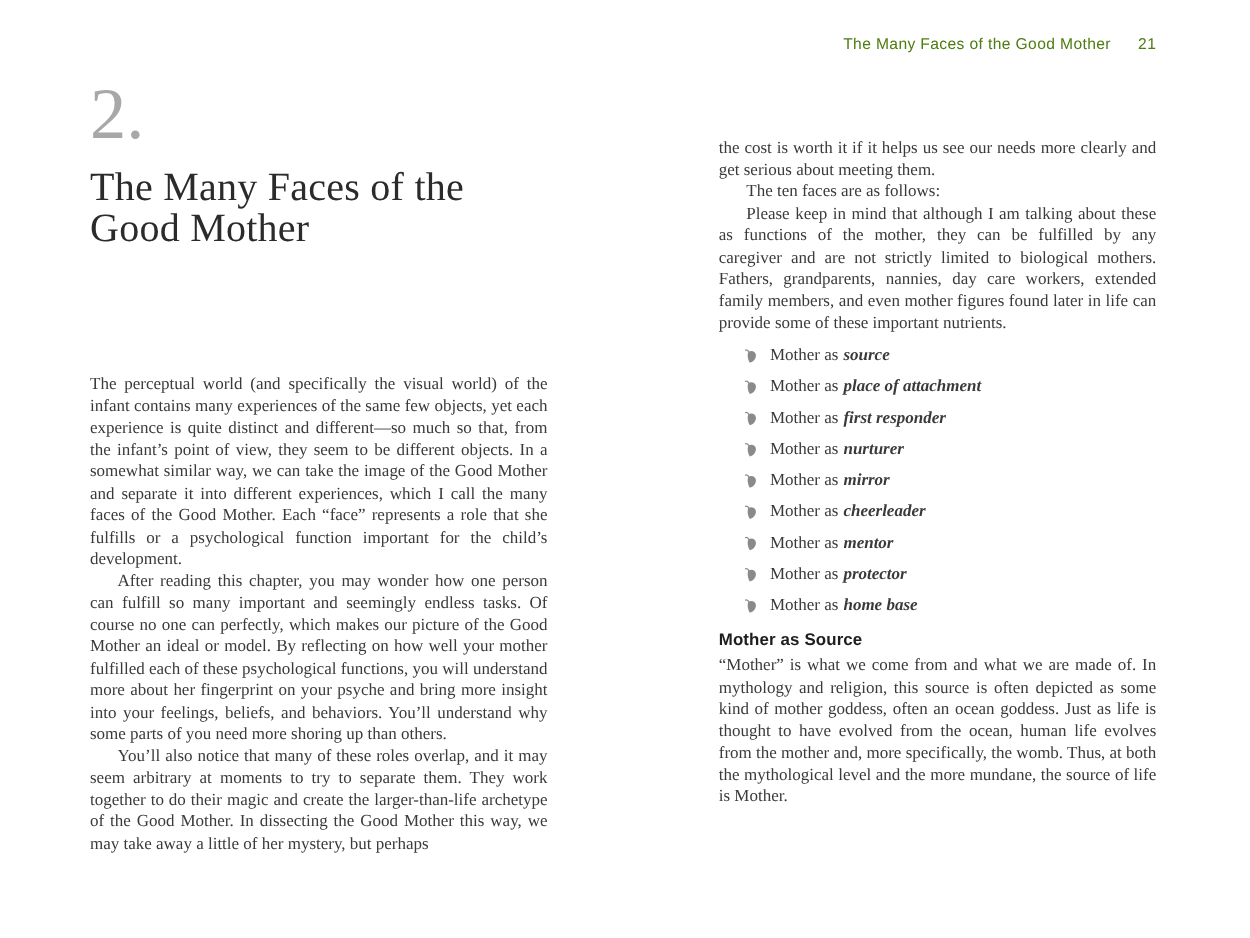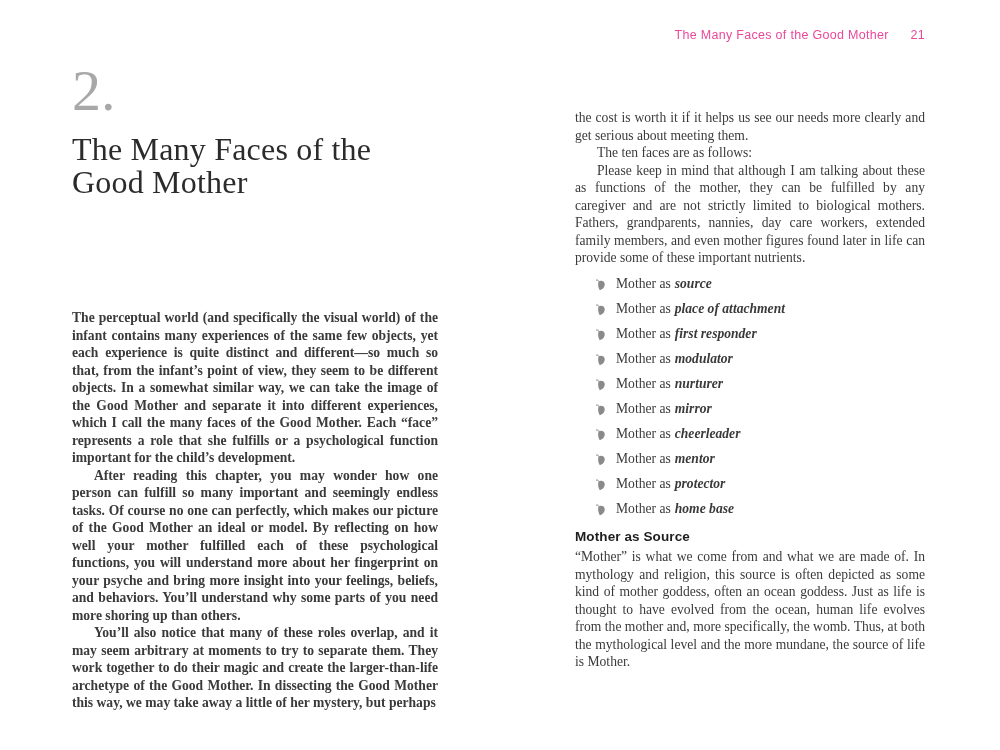--- a/index.html
+++ b/index.html
@@ -26,31 +26,31 @@
     font-size: 32px; line-height: 33px; font-weight: 400;
     color: #2b2b2b; margin: 0; letter-spacing: 0.2px;
   }
   .chapter-title .line { display: block; }
   .body-text {
     font-size: 13.6px; line-height: 17.5px;
     text-align: justify; text-justify: inter-word;
     color: #3a3a3a;
     margin-top: 36px;
   }
-  .left-col .body-text { position: absolute; top: 273px; left: 0; width: 100%; font-weight: bold; }
+  .left-col .body-text { position: absolute; top: 262px; left: 0; width: 100%; }
   .body-text p { margin: 0; }
   .body-text p.indent { text-indent: 22px; }
 
   
   .right-col { position: absolute; left: 575px; top: 0; width: 350px; }
   .running-header {
     position: absolute; top: 28px; left: 0; width: 100%;
     text-align: right;
     font-family: "Liberation Sans", sans-serif;
-    font-size: 12.5px; color: #ec4899; letter-spacing: 0.3px;
+    font-size: 12.5px; color: #4d7c0f; letter-spacing: 0.3px;
   }
   .running-header .pagenum { margin-left: 18px; }
   .right-col .body-text { position: absolute; top: 73px; left: 0; width: 100%; }
 
   .faces-list {
     list-style: none;
     margin: 8px 0 0 0;
     padding: 0 0 0 20px;
     text-align: left;
   }
@@ -124,27 +124,20 @@
                 <path d="M1,1.2 C2.6,0.6 3.6,1.2 3.9,2.6" stroke="#8a8a8a" fill="none" stroke-width="1"></path>
                 <path d="M3.6,2.4 C6.4,1.0 9.4,2.2 9.7,5.0 C10,7.8 7.6,10.6 4.8,11.2 C3.2,8.6 2.6,5.2 3.6,2.4 Z" fill="#8a8a8a"></path>
               </svg></span>
           <span class="prefix">Mother as</span><span class="role">first responder</span>
         </li>
         <li>
           <span class="bullet"><svg width="11" height="12" viewBox="0 0 11 12">
                 <path d="M1,1.2 C2.6,0.6 3.6,1.2 3.9,2.6" stroke="#8a8a8a" fill="none" stroke-width="1"></path>
                 <path d="M3.6,2.4 C6.4,1.0 9.4,2.2 9.7,5.0 C10,7.8 7.6,10.6 4.8,11.2 C3.2,8.6 2.6,5.2 3.6,2.4 Z" fill="#8a8a8a"></path>
               </svg></span>
-          <span class="prefix">Mother as</span><span class="role">modulator</span>
-        </li>
-        <li>
-          <span class="bullet"><svg width="11" height="12" viewBox="0 0 11 12">
-                <path d="M1,1.2 C2.6,0.6 3.6,1.2 3.9,2.6" stroke="#8a8a8a" fill="none" stroke-width="1"></path>
-                <path d="M3.6,2.4 C6.4,1.0 9.4,2.2 9.7,5.0 C10,7.8 7.6,10.6 4.8,11.2 C3.2,8.6 2.6,5.2 3.6,2.4 Z" fill="#8a8a8a"></path>
-              </svg></span>
           <span class="prefix">Mother as</span><span class="role">nurturer</span>
         </li>
         <li>
           <span class="bullet"><svg width="11" height="12" viewBox="0 0 11 12">
                 <path d="M1,1.2 C2.6,0.6 3.6,1.2 3.9,2.6" stroke="#8a8a8a" fill="none" stroke-width="1"></path>
                 <path d="M3.6,2.4 C6.4,1.0 9.4,2.2 9.7,5.0 C10,7.8 7.6,10.6 4.8,11.2 C3.2,8.6 2.6,5.2 3.6,2.4 Z" fill="#8a8a8a"></path>
               </svg></span>
           <span class="prefix">Mother as</span><span class="role">mirror</span>
         </li>
         <li>

